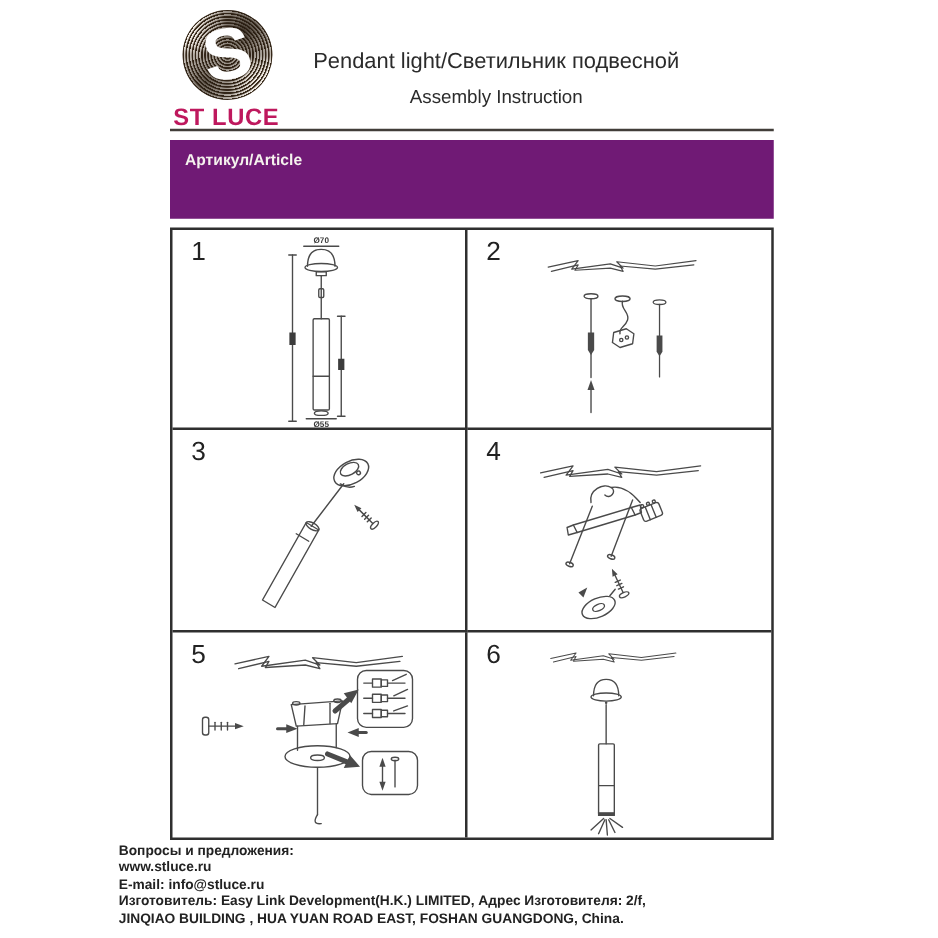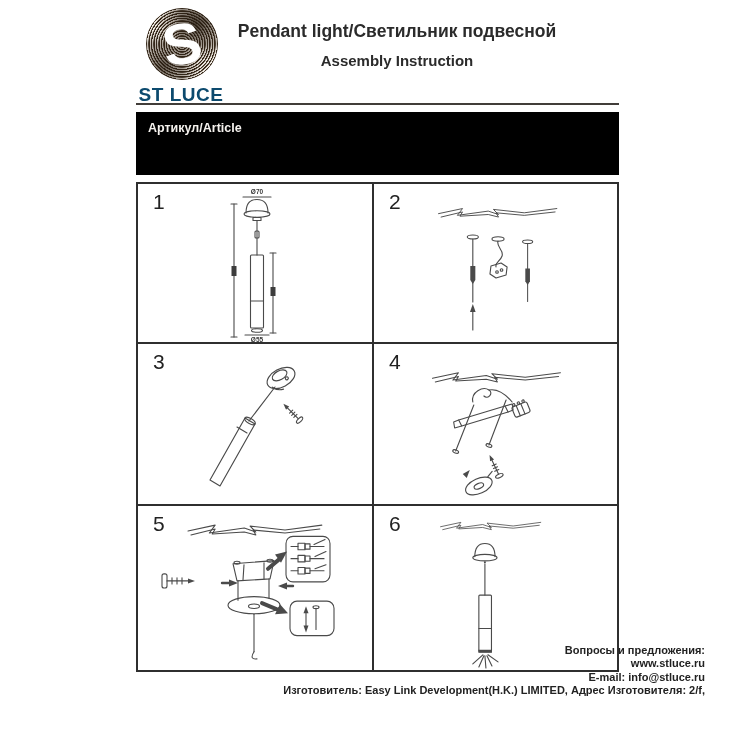--- a/index.html
+++ b/index.html
@@ -8,47 +8,47 @@
 
   
   .logo-disc{position:absolute;left:146px;top:8px;width:72px;height:72px;border-radius:50%;
     background:repeating-radial-gradient(circle at 50% 50%, #3a2c1d 0 0.9px, #ece6de 1.5px 2.5px);}
   .logo-disc::before{content:"";position:absolute;inset:0;border-radius:50%;
     background:radial-gradient(circle at 68% 22%, rgba(38,27,16,.85), rgba(38,27,16,0) 52%),
                radial-gradient(circle at 26% 80%, rgba(38,27,16,.7), rgba(38,27,16,0) 48%);}
   .logo-s{position:absolute;inset:0;display:flex;align-items:center;justify-content:center;
     font-size:58px;font-weight:700;color:#ffffff;line-height:1;transform:rotate(-10deg);}
   .brand{position:absolute;left:126px;top:84px;width:110px;text-align:center;
-    font-size:19px;font-weight:700;letter-spacing:.5px;color:#0c4a6e;}
-
-  .titles{position:absolute;left:136px;top:16px;width:522px;text-align:center;font-weight:bold;}
+    font-size:19px;font-weight:700;letter-spacing:.5px;color:#be185d;}
+
+  .titles{position:absolute;left:136px;top:33px;width:522px;text-align:center;}
   .title{font-size:17.5px;line-height:30px;}
   .subtitle{font-size:15px;line-height:30px;}
 
   .header-rule{position:absolute;left:136px;top:103px;width:483px;height:2px;background:#413d39;}
 
   
-  .banner{position:absolute;left:136px;top:112px;width:483px;height:63px;background:#000000;
+  .banner{position:absolute;left:136px;top:112px;width:483px;height:63px;background:#701a75;
     box-sizing:border-box;padding:8px 0 0 12px;}
   .banner-label{font-size:12.5px;font-weight:700;color:#f5f2ee;line-height:17px;}
   .banner-number{font-size:12.5px;font-weight:700;color:#e9e5e0;line-height:17px;}
 
   
   .grid{position:absolute;left:136px;top:182px;width:483px;height:490px;box-sizing:border-box;
     border:2px solid #2f2f2f;display:grid;grid-template-columns:236px 243px;
     grid-template-rows:160px 162px 164px;}
   .cell{position:relative;box-sizing:border-box;}
   .cell.cl{border-right:2px solid #2f2f2f;}
   .cell.rt{border-bottom:2px solid #2f2f2f;}
   .step-num{position:absolute;top:6px;left:15px;font-size:21px;color:#222;z-index:2;}
   .diagram{position:absolute;inset:0;width:100%;height:100%;}
   svg text{font-family:"Liberation Sans",sans-serif;}
 
   
-  .footer{position:absolute;left:95px;top:644px;width:610px;text-align:right;
+  .footer{position:absolute;left:95px;top:675px;width:610px;text-align:left;
     font-size:11px;font-weight:700;color:#222;line-height:13.4px;}
 </style>
 </head>
 <body>
 
 <div class="page">
 
   <svg style="position:absolute;width:0;height:0" aria-hidden="true">
     <defs>
       <g id="sym-zig" fill="none">
@@ -270,15 +270,16 @@
         </g>
       </svg>
     </div>
   </div>
 
   <div class="footer">
     <div>Вопросы и предложения:</div>
     <div>www.stluce.ru</div>
     <div>E-mail: info@stluce.ru</div>
     <div>Изготовитель: Easy Link Development(H.K.) LIMITED, Адрес Изготовителя: 2/f,</div>
+    <div>JINQIAO BUILDING , HUA YUAN ROAD EAST, FOSHAN GUANGDONG, China.</div>
   </div>
 
 </div>
 
 </body></html>

